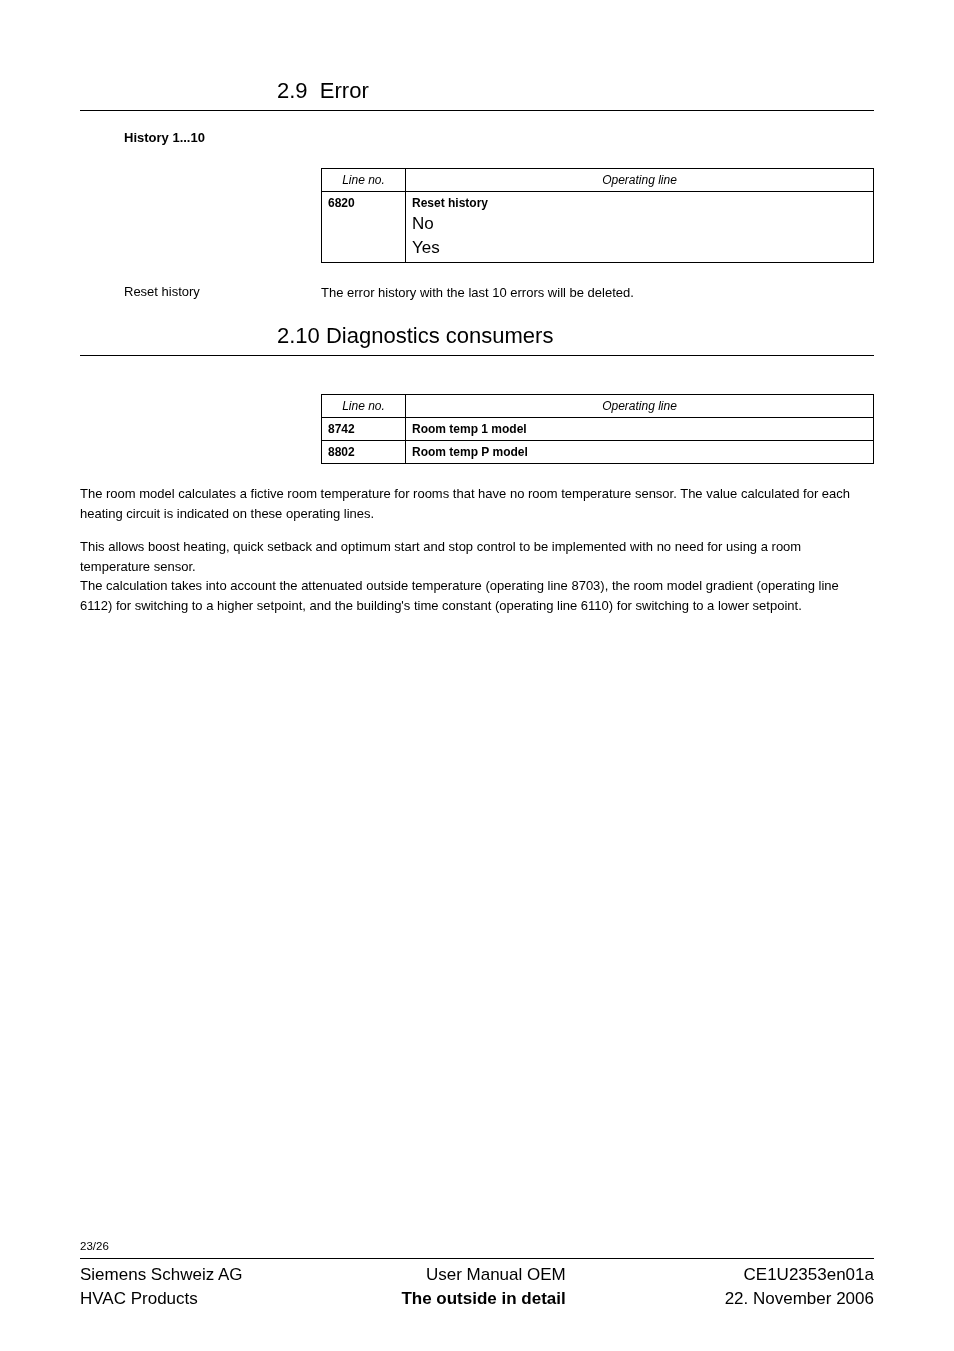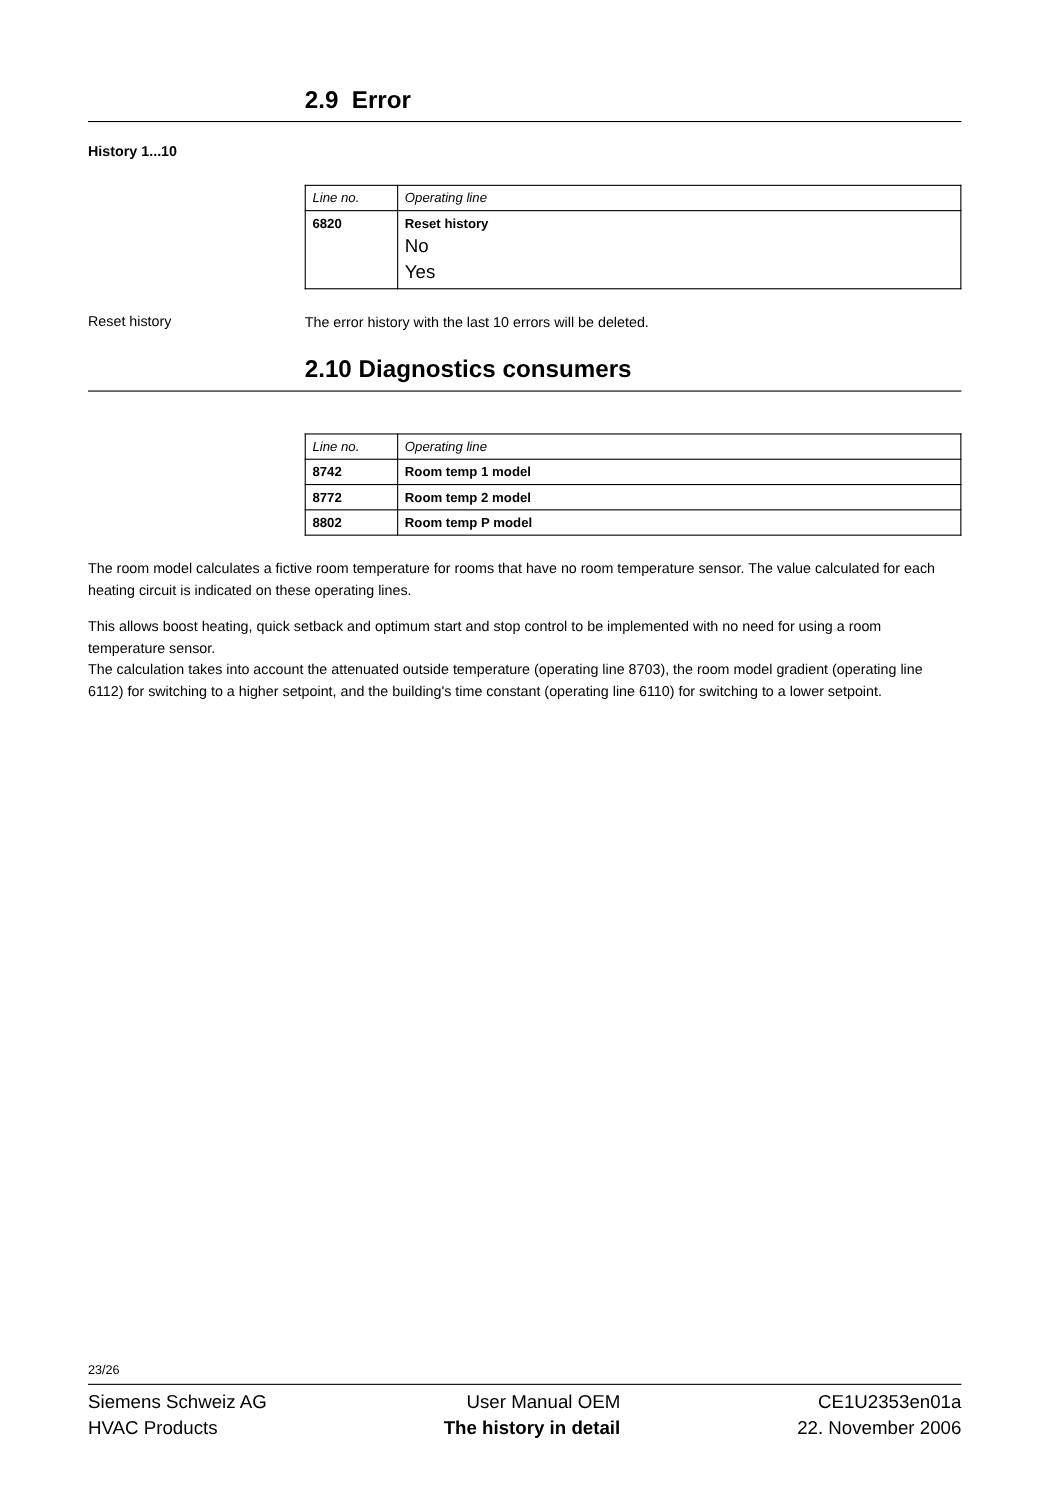--- a/index.html
+++ b/index.html
@@ -22,38 +22,39 @@
       display: flex;
       flex-direction: column;
     }
     .content {
       flex: 1;
       display: flex;
       flex-direction: column;
     }
     .section-heading {
       font-size: 22px;
-      font-weight: bold;
+      font-weight: normal;
       margin-left: 197px;
       margin-bottom: 6px;
     }
     .heading-rule {
       border: none;
       border-top: 1px solid #000;
       margin-bottom: 18px;
     }
     .row {
       display: flex;
       margin-bottom: 20px;
     }
     .side-col {
       width: 197px;
       flex-shrink: 0;
       font-size: 13px;
       line-height: 1.45;
+      margin-left: 44px;
     }
     .side-col.bold {
       font-weight: bold;
     }
     .main-col {
       flex: 1;
       font-size: 13px;
       line-height: 1.5;
     }
     .param-table {
@@ -63,20 +64,21 @@
     }
     .param-table th, .param-table td {
       border: 1px solid #000;
       padding: 2px 6px;
       text-align: left;
       vertical-align: top;
     }
     .param-table th {
       font-weight: normal;
       font-style: italic;
+      text-align: center;
     }
     .param-table th.line-no {
       width: 84px;
     }
     .param-table .cell-lineno {
       font-weight: bold;
     }
     .op-title {
       font-weight: bold;
     }
@@ -168,24 +170,20 @@
           <tbody>
               <tr>
             <th class="line-no">Line no.</th>
             <th>Operating line</th>
           </tr>
           <tr>
             <td class="cell-lineno">8742</td>
             <td><span class="op-title">Room temp 1 model</span></td>
           </tr>
           <tr>
-            <td class="cell-lineno">8772</td>
-            <td><span class="op-title">Room temp 2 model</span></td>
-          </tr>
-          <tr>
             <td class="cell-lineno">8802</td>
             <td><span class="op-title">Room temp P model</span></td>
           </tr>
         </tbody>
           </table>
       </div>
     </div>
 
     <div class="row">
       <div class="main-col">
@@ -198,21 +196,21 @@
     <div class="spacer"></div>
 
     <div class="page-num">23/26</div>
     <div class="footer">
       <div class="footer-left">
         <div>Siemens Schweiz AG</div>
         <div>HVAC Products</div>
       </div>
       <div class="footer-center">
         <div>User Manual OEM</div>
-        <div class="bold">The history in detail</div>
+        <div class="bold">The outside in detail</div>
       </div>
       <div class="footer-right">
         <div>CE1U2353en01a</div>
         <div>22. November 2006</div>
       </div>
     </div>
 
   </div>
 </div>
 

